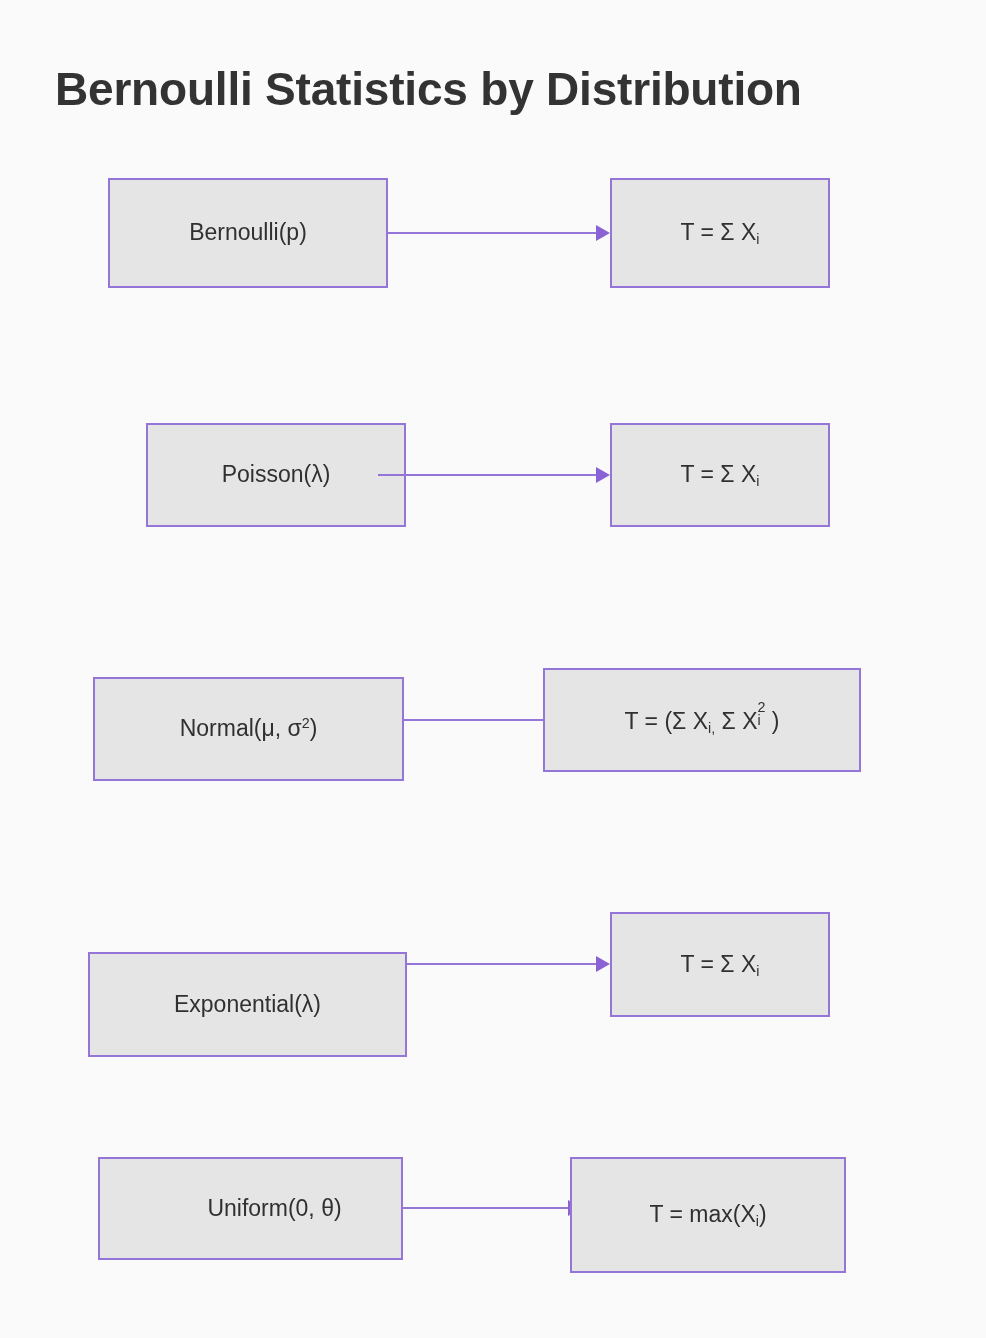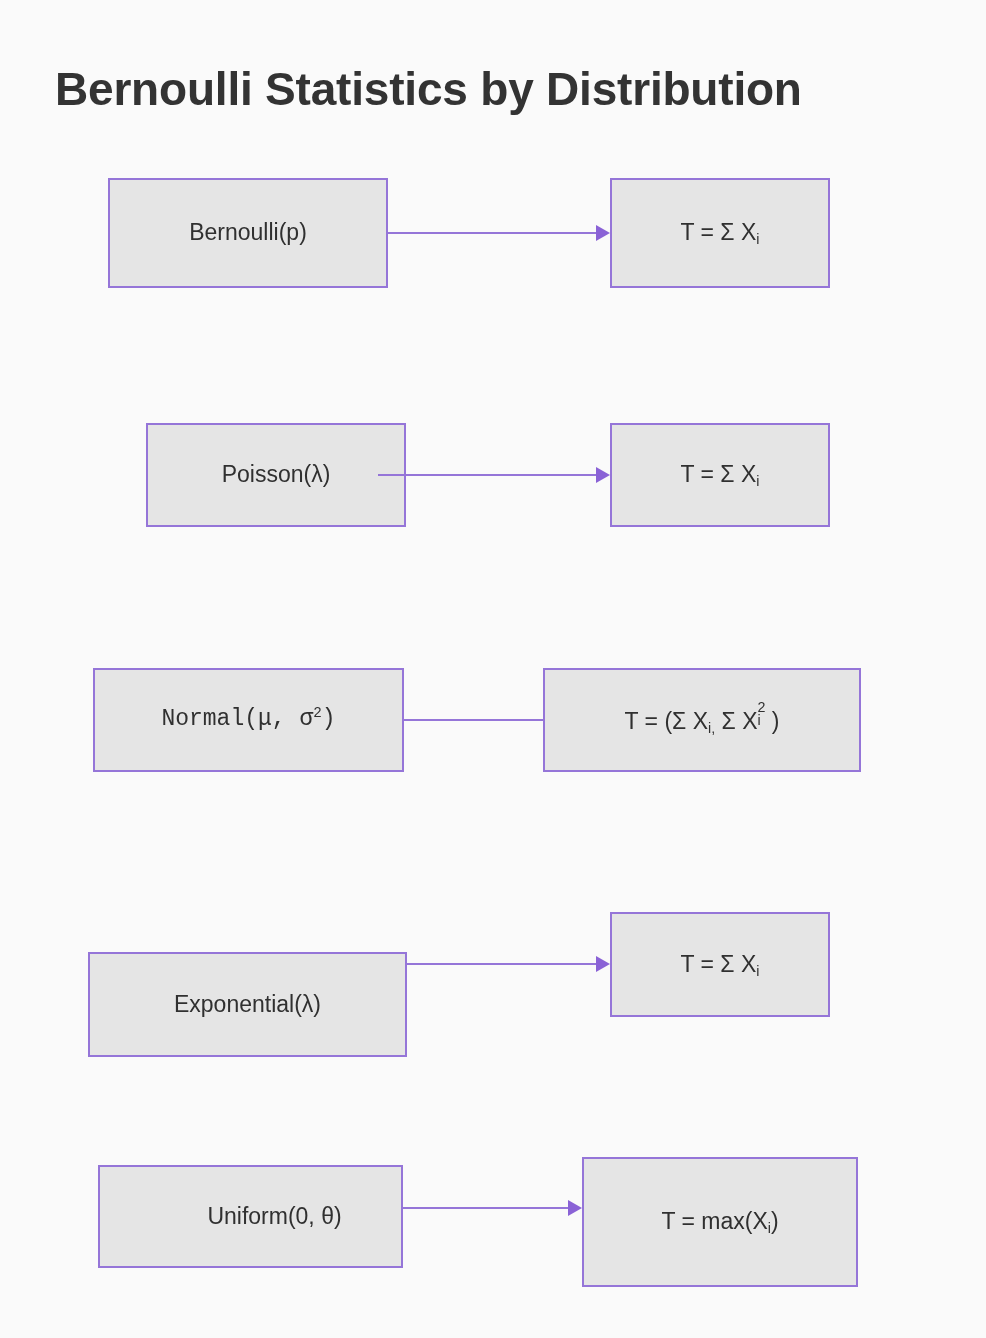--- a/index.html
+++ b/index.html
@@ -134,21 +134,21 @@
     <div class="connector" style="left:378px; top:43px; width:232px;">
       <div class="shaft" style="width:218px;"></div>
       <div class="head" style="left:218px;"></div>
     </div>
     <div class="node" style="left:610px; top:0px; width:220px; height:104px;">
       <span class="label">T = Σ X<sub>i</sub></span>
     </div>
   </div>
 
   <div class="flow-row" style="top:668px;">
-    <div class="node" style="left:93px; top:0px; width:311px; height:104px;font-family:Liberation Mono, monospace;">
+    <div class="node" style="left:93px; top:9px; width:311px; height:104px;">
       <span class="label">Normal(μ, σ<sup>2</sup>)</span>
     </div>
     <div class="connector" style="left:404px; top:43px; width:158px;">
       <div class="shaft" style="width:144px;"></div>
       <div class="head" style="left:144px;"></div>
     </div>
     <div class="node" style="left:543px; top:0px; width:318px; height:104px;">
       <span class="label">T = (Σ X<sub>i,</sub> Σ X<span class="supsub"><span class="s-sub">i</span><span class="s-sup">2</span></span>)</span>
     </div>
   </div>
@@ -160,25 +160,25 @@
     <div class="connector" style="left:407px; top:43px; width:203px;">
       <div class="shaft" style="width:189px;"></div>
       <div class="head" style="left:189px;"></div>
     </div>
     <div class="node" style="left:610px; top:0px; width:220px; height:105px;">
       <span class="label">T = Σ X<sub>i</sub></span>
     </div>
   </div>
 
   <div class="flow-row" style="top:1157px;">
-    <div class="node" style="left:98px; top:8px; width:305px; height:103px;padding-left:48px;">
+    <div class="node" style="left:98px; top:0px; width:305px; height:103px;padding-left:48px;">
       <span class="label">Uniform(0, θ)</span>
     </div>
     <div class="connector" style="left:403px; top:42px; width:179px;">
       <div class="shaft" style="width:165px;"></div>
       <div class="head" style="left:165px;"></div>
     </div>
-    <div class="node" style="left:582px; top:0px; width:276px; height:130px;">
+    <div class="node" style="left:570px; top:0px; width:276px; height:116px;">
       <span class="label">T = max(X<sub>i</sub>)</span>
     </div>
   </div>
 
 </div>
 
 </body></html>

